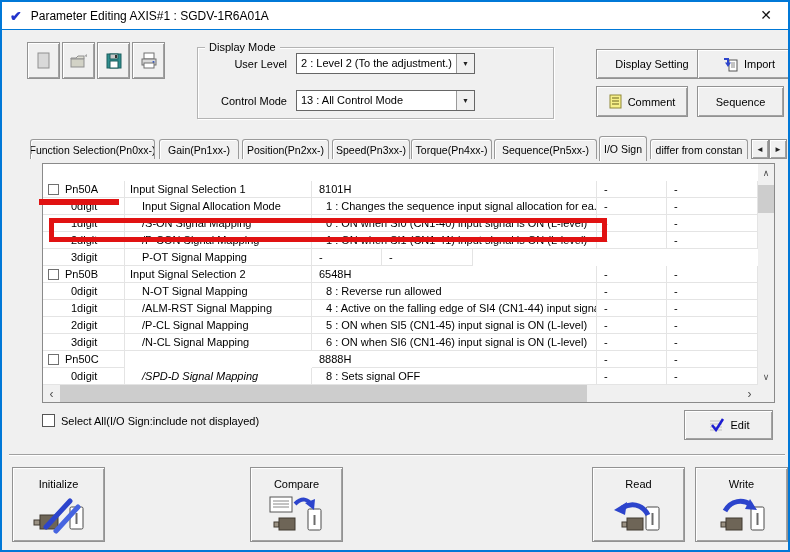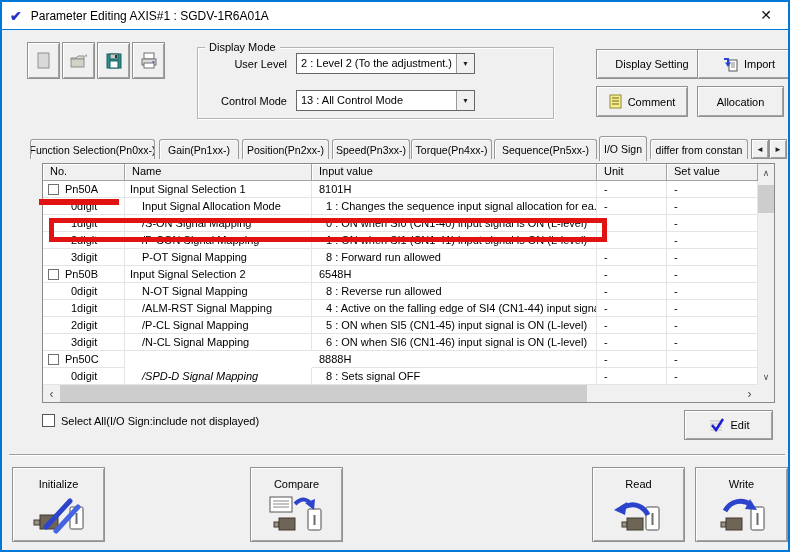--- a/index.html
+++ b/index.html
@@ -132,48 +132,41 @@
   <div class="push-btn raised" style="left:594px;top:84px;width:92px;height:31px;">
     <svg width="13" height="15" viewBox="0 0 13 15">
       <rect x="1" y="1" width="11" height="13" fill="#f7f08a" stroke="#8f8838"></rect>
       <line x1="3" y1="4" x2="10" y2="4" stroke="#6b6420"></line>
         <line x1="3" y1="7" x2="10" y2="7" stroke="#6b6420"></line>
         <line x1="3" y1="10" x2="10" y2="10" stroke="#6b6420"></line>
     </svg>
     <span>Comment</span>
   </div>
   <div class="push-btn raised" style="left:695px;top:84px;width:87px;height:31px;">
-    <span>Allocation</span>
+    <span>Sequence</span>
   </div>
 
   <div id="tab-strip">
       <div class="tab" style="left: 28px; width: 125px;">Function Selection(Pn0xx-)</div>
       <div class="tab" style="left: 157px; width: 80px;">Gain(Pn1xx-)</div>
       <div class="tab" style="left: 240px; width: 87px;">Position(Pn2xx-)</div>
       <div class="tab" style="left: 330px; width: 78px;">Speed(Pn3xx-)</div>
       <div class="tab" style="left: 409px; width: 81px;">Torque(Pn4xx-)</div>
       <div class="tab" style="left: 492px; width: 103px;">Sequence(Pn5xx-)</div>
       <div class="tab active" style="left: 597px; width: 48px;">I/O Sign</div>
       <div class="tab" style="left: 648px; width: 98px;">differ from constan</div>
     </div>
   <div class="tab-scroll raised" style="left:749px;">
     <span>◄</span>
   </div>
   <div class="tab-scroll raised" style="left:767px;">
     <span>►</span>
   </div>
 
   <div class="table">
-    <div class="thead" id="thead">
-        <div class="th" style="width: 82px;">No.</div>
-        <div class="th" style="width: 187px;">Name</div>
-        <div class="th" style="width: 285px;">Input value</div>
-        <div class="th" style="width: 70px;">Unit</div>
-        <div class="th" style="width: 91px;">Set value</div>
-      </div>
     <div class="tbody" id="tbody">
         <div class="tr param">
           <div class="td no-cell" style="width: 82px;">
             <span class="cb"></span>
             <span>Pn50A</span>
           </div>
           <div class="td pad-param" style="width: 187px;">Input Signal Selection 1</div>
           <div class="td padi-param" style="width: 285px;">8101H</div>
           <div class="td pad-std" style="width: 70px;">-</div>
           <div class="td pad-std" style="width: 91px;">-</div>
@@ -203,21 +196,20 @@
           <div class="td pad-digit" style="width: 187px;">/P-CON Signal Mapping</div>
           <div class="td padi-digit" style="width: 285px;">1 : ON when SI1 (CN1-41) input signal is ON (L-level)</div>
           <div class="td pad-std" style="width: 70px;">-</div>
           <div class="td pad-std" style="width: 91px;">-</div>
         </div>
         <div class="tr digit">
           <div class="td no-cell digit-indent" style="width: 82px;">
             <span>3digit</span>
           </div>
           <div class="td pad-digit" style="width: 187px;">P-OT Signal Mapping</div>
-          <div class="td padi-digit" style="width: 285px;">8 : Forward run allowed</div>
           <div class="td pad-std" style="width: 70px;">-</div>
           <div class="td pad-std" style="width: 91px;">-</div>
         </div>
         <div class="tr param">
           <div class="td no-cell" style="width: 82px;">
             <span class="cb"></span>
             <span>Pn50B</span>
           </div>
           <div class="td pad-param" style="width: 187px;">Input Signal Selection 2</div>
           <div class="td padi-param" style="width: 285px;">6548H</div>

